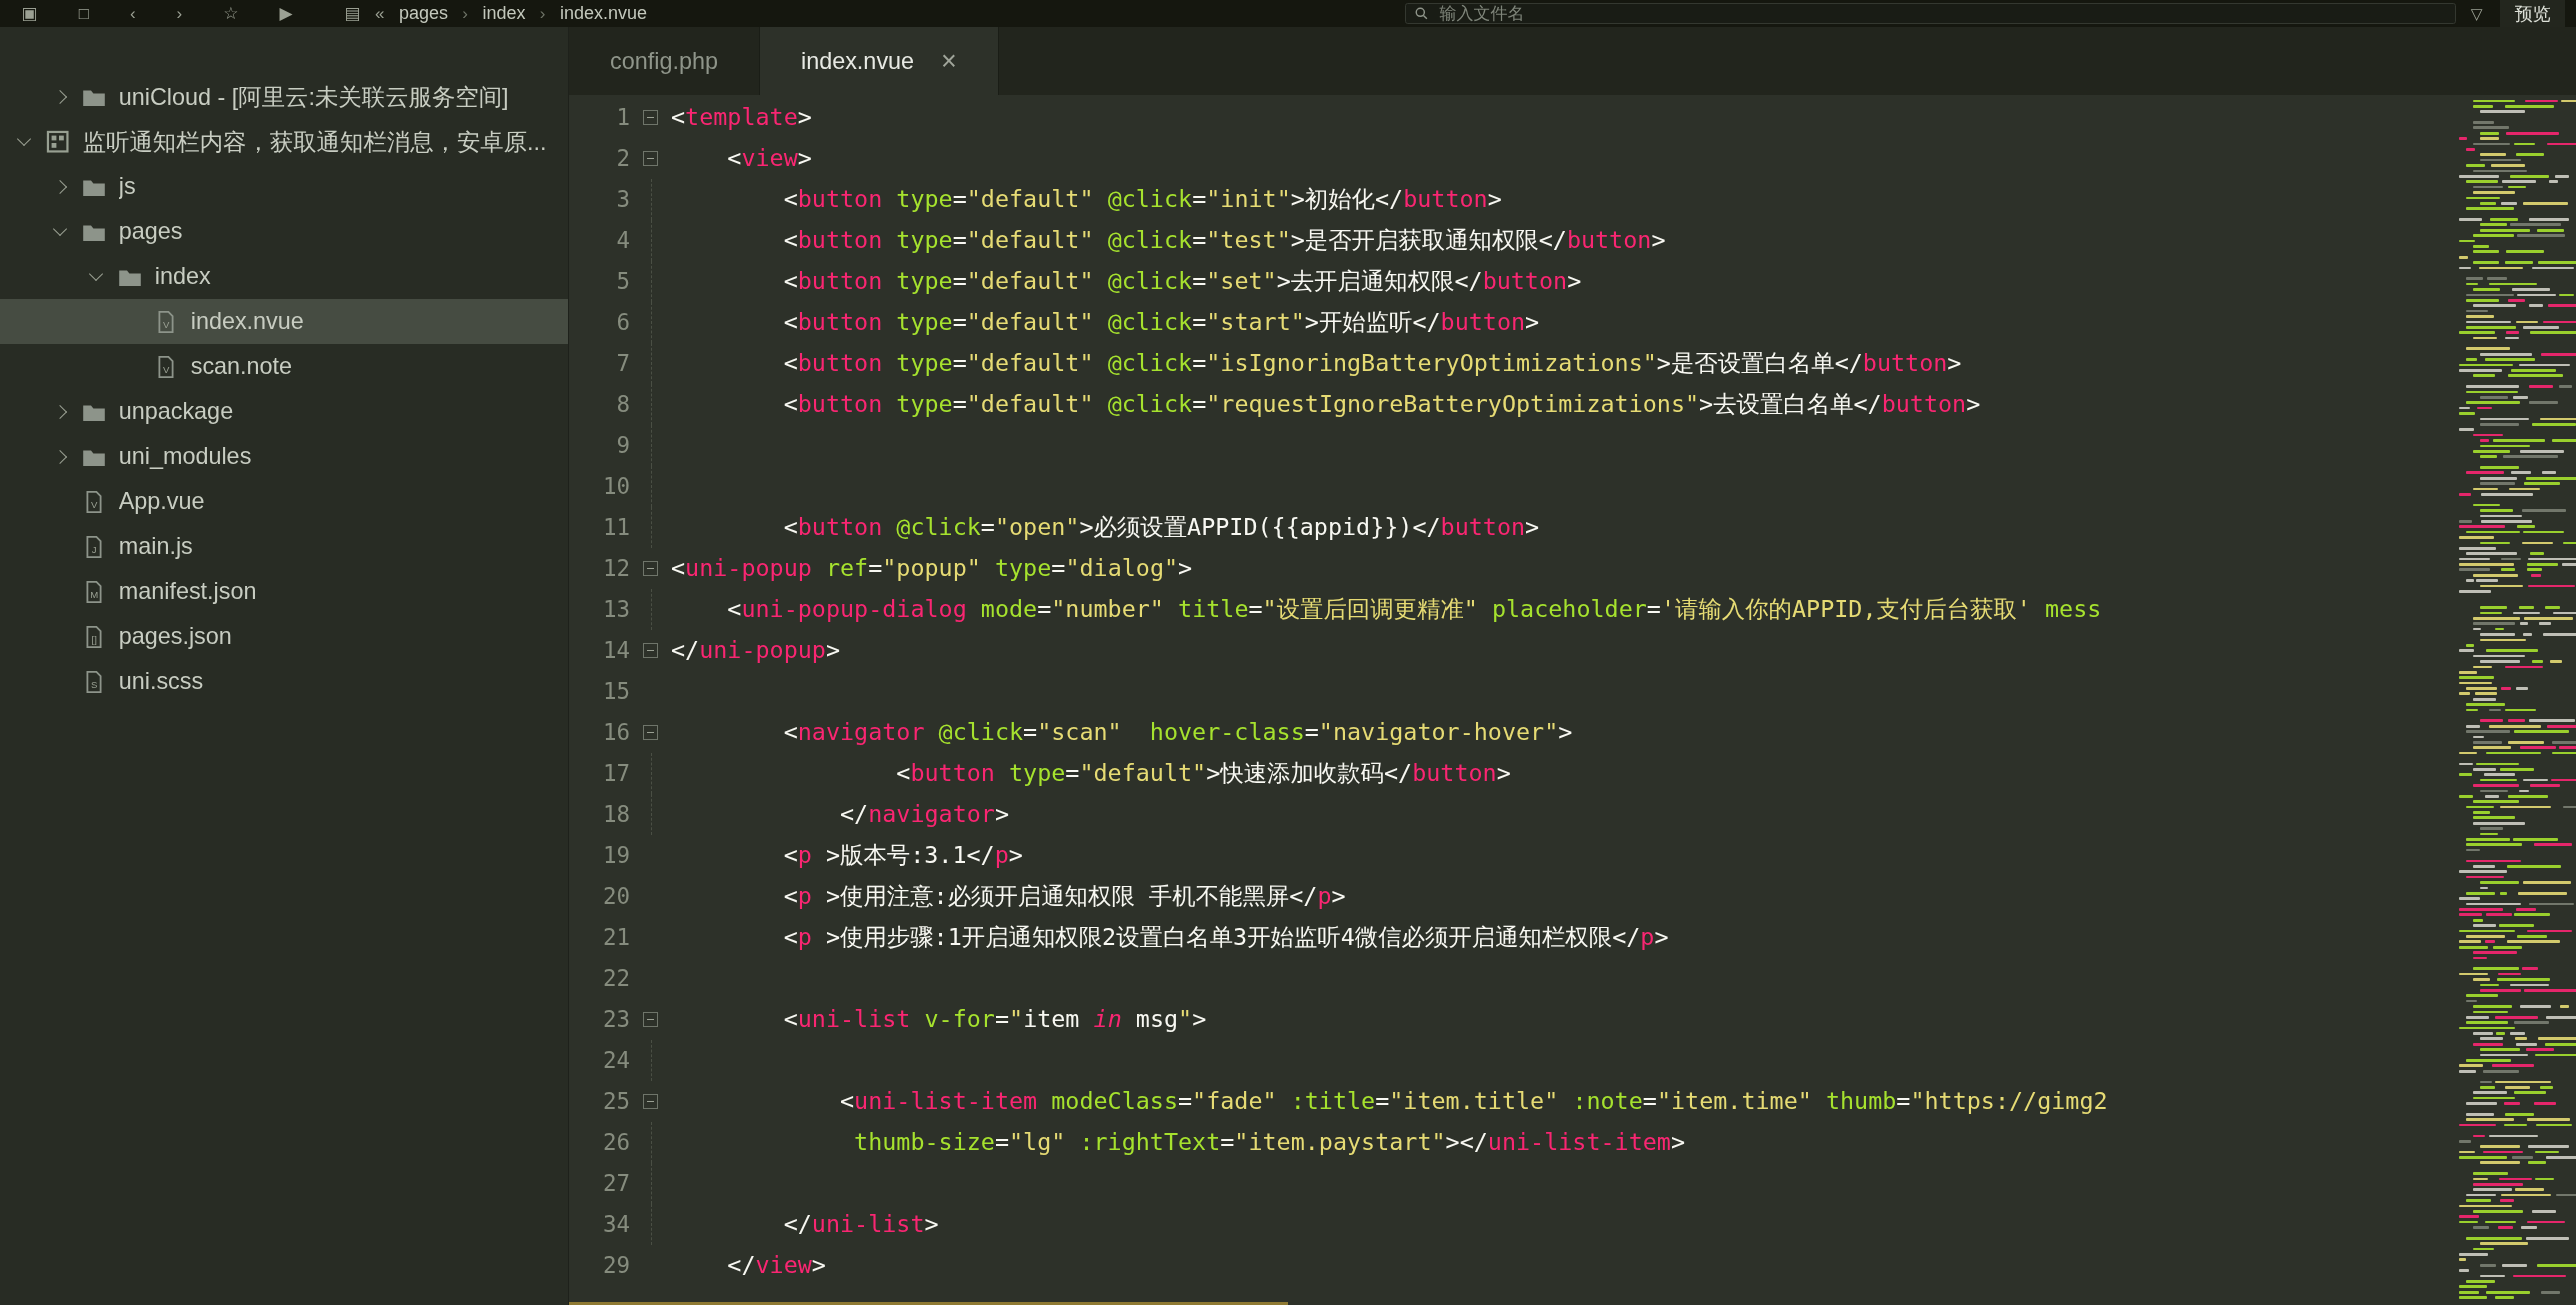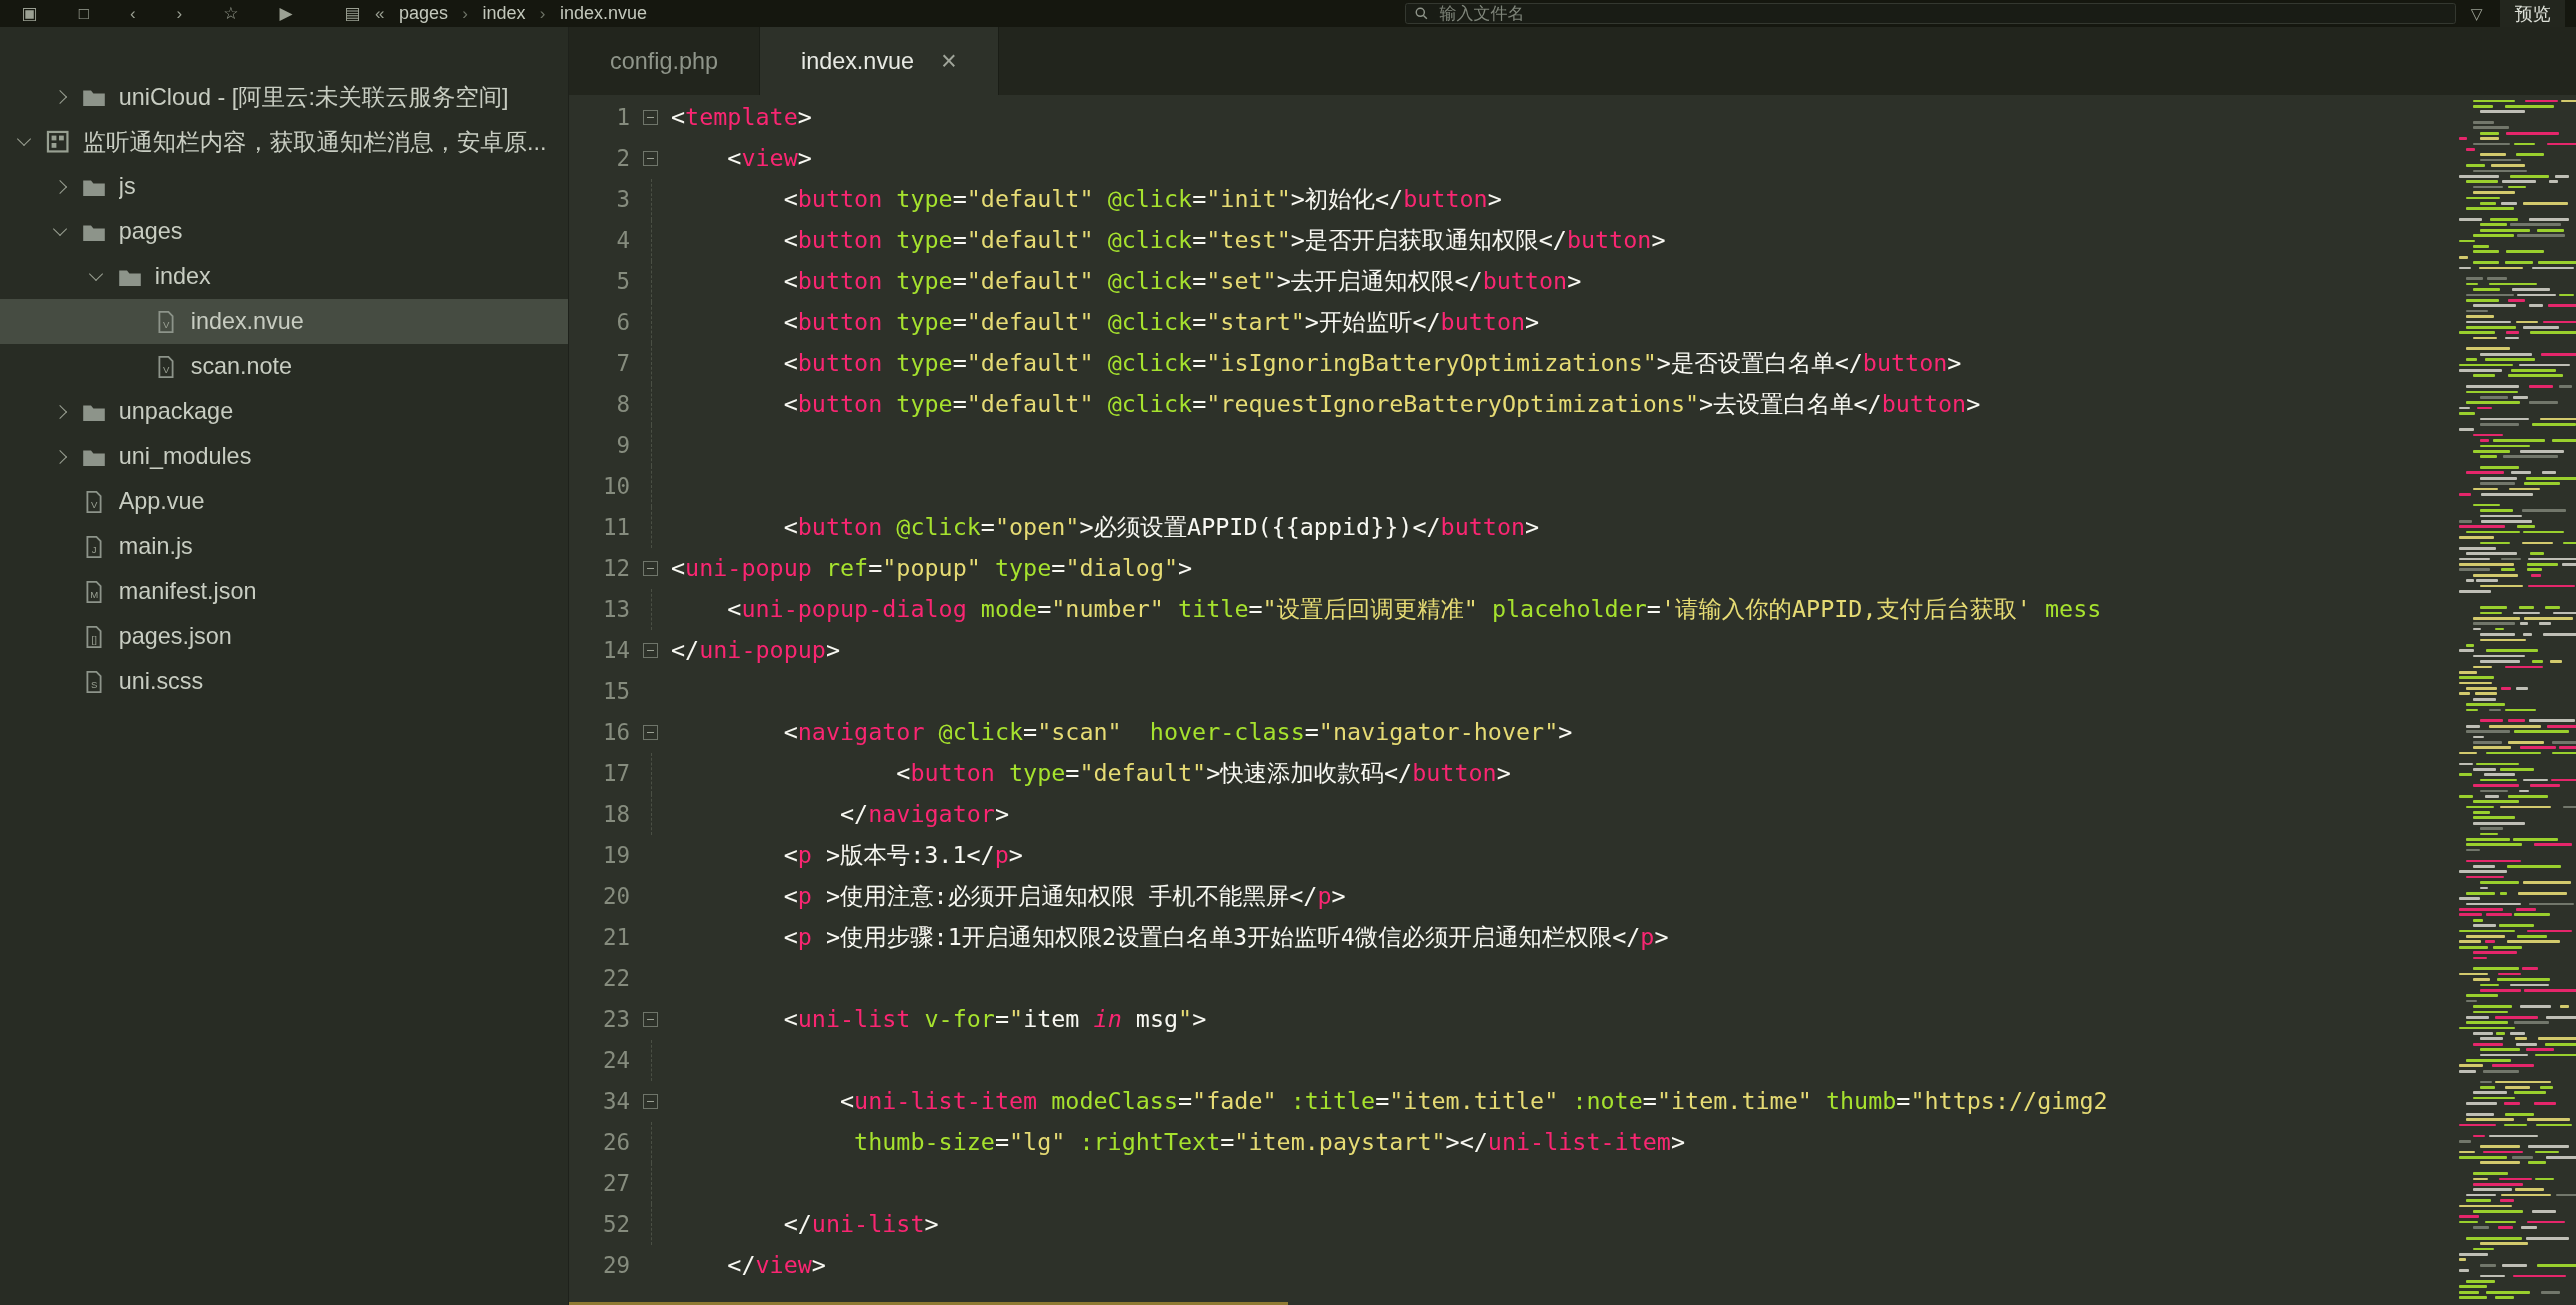--- a/index.html
+++ b/index.html
@@ -411,38 +411,38 @@
                 <span class="fold-box"></span>
               </span>
               <span class="ctext"><span class="tk-p">        &lt;</span><span class="tk-t">uni-list</span><span class="tk-p"> </span><span class="tk-a">v-for</span><span class="tk-p">=</span><span class="tk-s">"</span><span class="tk-p">item </span><span class="tk-k">in</span><span class="tk-p"> msg</span><span class="tk-s">"</span><span class="tk-p">&gt;</span></span>
             </div>
             <div class="code-line">
               <span class="lnum">24</span>
               <span class="foldc guide"></span>
               <span class="ctext"></span>
             </div>
             <div class="code-line">
-              <span class="lnum">34</span>
+              <span class="lnum">25</span>
               <span class="foldc">
                 <span class="fold-box"></span>
               </span>
               <span class="ctext"><span class="tk-p">            &lt;</span><span class="tk-t">uni-list-item</span><span class="tk-p"> </span><span class="tk-a">modeClass</span><span class="tk-p">=</span><span class="tk-s">"fade"</span><span class="tk-p"> </span><span class="tk-a">:title</span><span class="tk-p">=</span><span class="tk-s">"item.title"</span><span class="tk-p"> </span><span class="tk-a">:note</span><span class="tk-p">=</span><span class="tk-s">"item.time"</span><span class="tk-p"> </span><span class="tk-a">thumb</span><span class="tk-p">=</span><span class="tk-s">"https://gimg2</span></span>
             </div>
             <div class="code-line">
               <span class="lnum">26</span>
               <span class="foldc guide"></span>
               <span class="ctext"><span class="tk-p">             </span><span class="tk-a">thumb-size</span><span class="tk-p">=</span><span class="tk-s">"lg"</span><span class="tk-p"> </span><span class="tk-a">:rightText</span><span class="tk-p">=</span><span class="tk-s">"item.paystart"</span><span class="tk-p">&gt;&lt;/</span><span class="tk-t">uni-list-item</span><span class="tk-p">&gt;</span></span>
             </div>
             <div class="code-line">
               <span class="lnum">27</span>
               <span class="foldc guide"></span>
               <span class="ctext"></span>
             </div>
             <div class="code-line">
-              <span class="lnum">52</span>
+              <span class="lnum">34</span>
               <span class="foldc guide"></span>
               <span class="ctext"><span class="tk-p">        &lt;/</span><span class="tk-t">uni-list</span><span class="tk-p">&gt;</span></span>
             </div>
             <div class="code-line">
               <span class="lnum">29</span>
               <span class="foldc"></span>
               <span class="ctext"><span class="tk-p">    &lt;/</span><span class="tk-t">view</span><span class="tk-p">&gt;</span></span>
             </div>
           </div>
         <div class="minimap" id="minimap">

